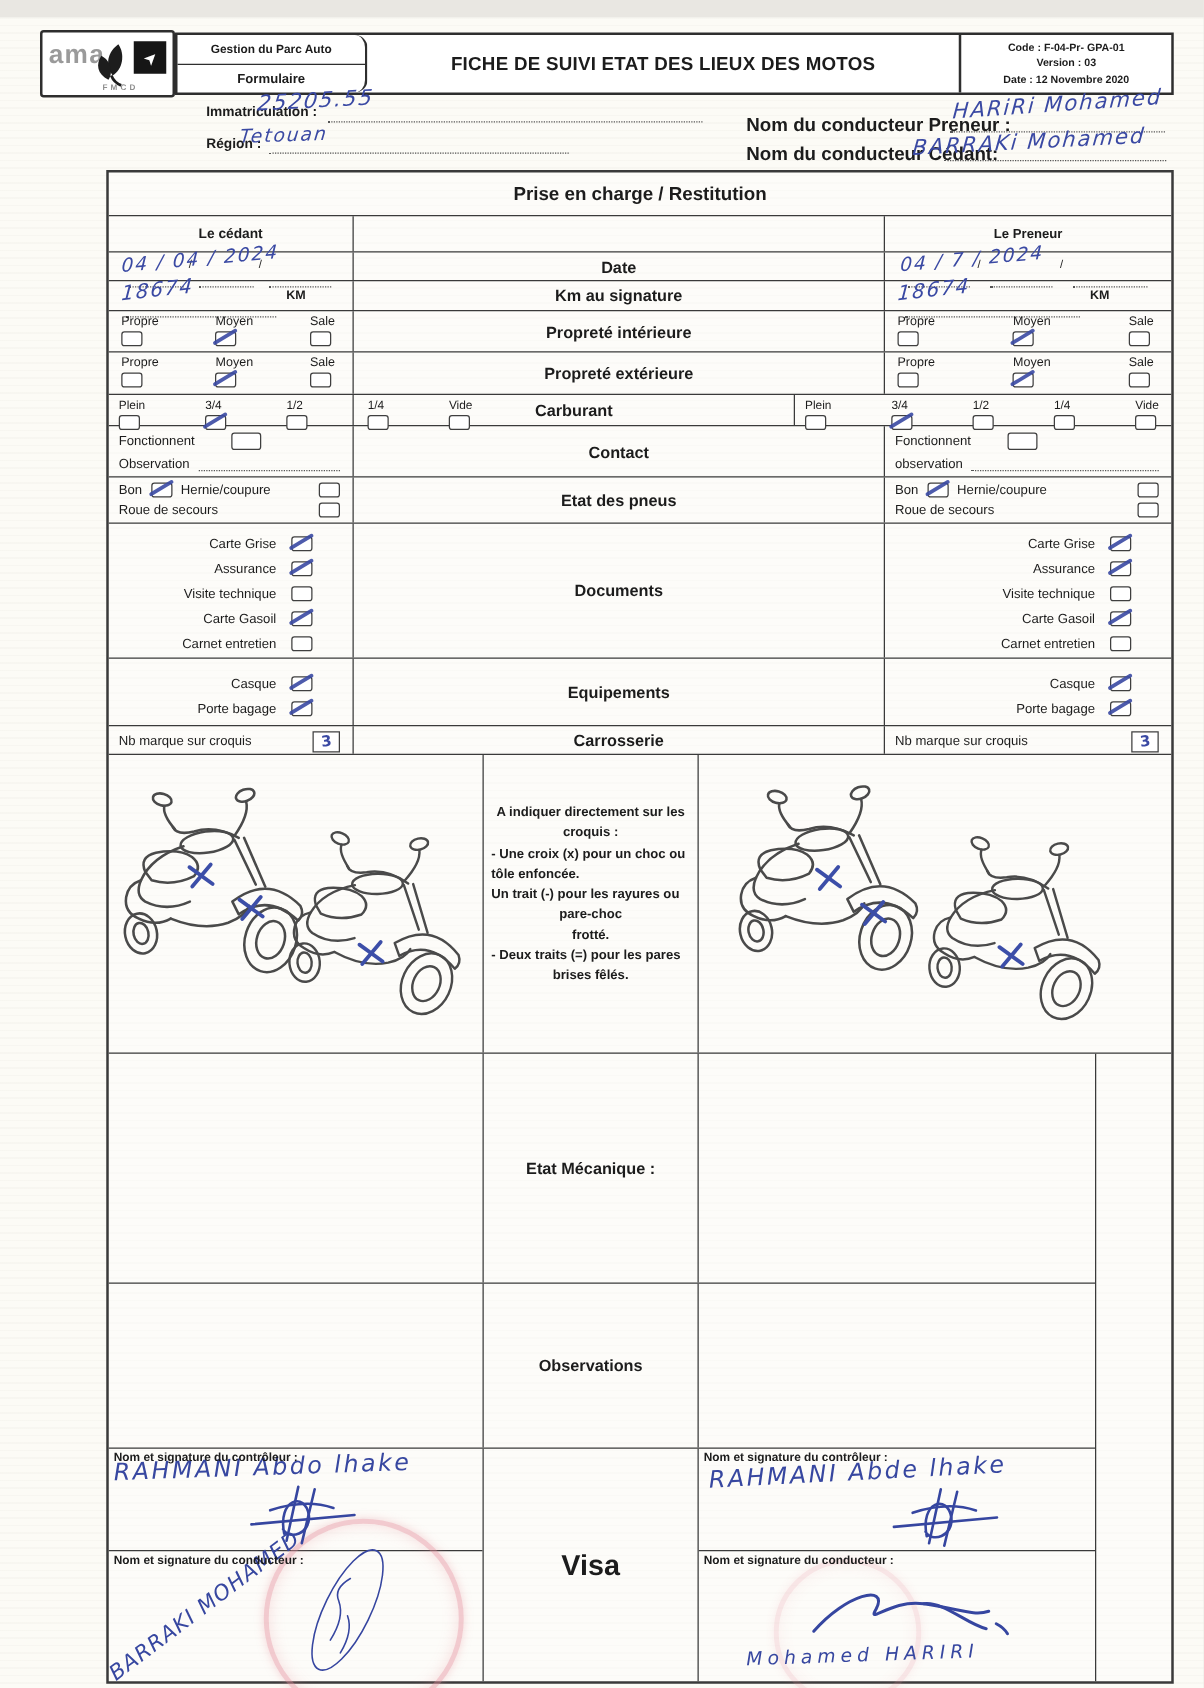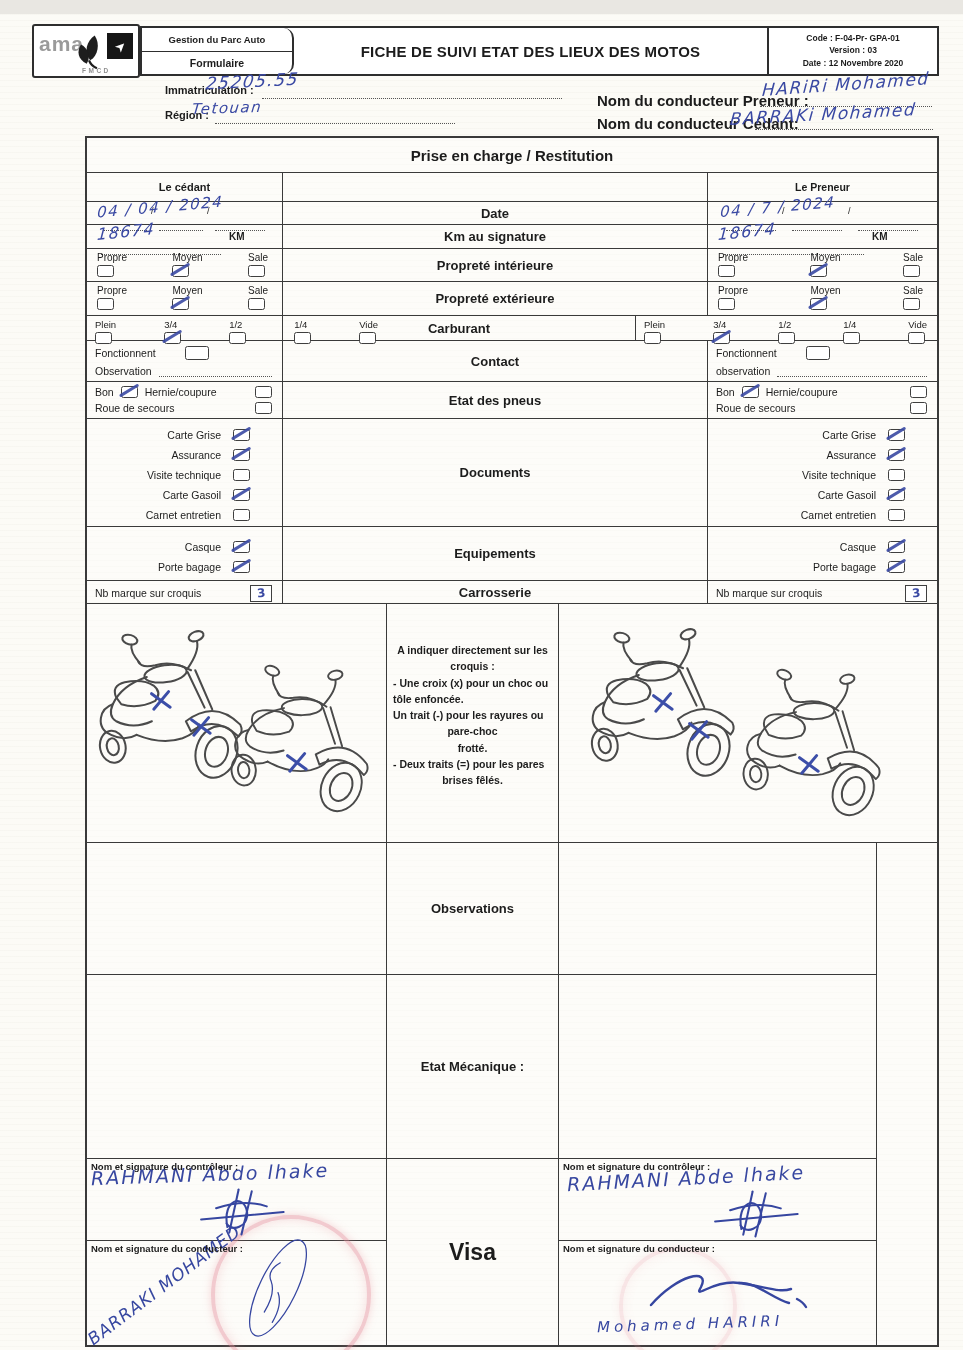--- a/index.html
+++ b/index.html
@@ -500,29 +500,29 @@
           </svg>
         <span class="xmark" style="left:92px;top:86px"></span>
         <span class="xmark" style="left:128px;top:114px"></span>
         <span class="xmark" style="left:238px;top:148px"></span>
       </div>
     </div>
 
     <div class="lowerwrap">
       <div class="lw-left">
 
+        <div class="row" style="height:184px">
+          <div class="cell dL"></div>
+          <div class="cell dM mid">Etat Mécanique  :</div>
+          <div class="cell dR"></div>
+        </div>
+
         <div class="row" style="height:132px">
           <div class="cell dL"></div>
           <div class="cell dM mid">Observations</div>
-          <div class="cell dR"></div>
-        </div>
-
-        <div class="row" style="height:184px">
-          <div class="cell dL"></div>
-          <div class="cell dM mid">Etat Mécanique  :</div>
           <div class="cell dR"></div>
         </div>
 
         <div class="row" style="height:186px;border-bottom:none">
 
           <div class="cell dL" style="display:flex;flex-direction:column">
             <div class="cell" style="height:82px;border-bottom:1.5px solid #3a3a3a;overflow:visible">
               <span class="siglabel">Nom et signature du contrôleur :</span>
               <span class="hwname" style="left:4px;top:4px;font-size:19px;letter-spacing:2px;transform:rotate(-2deg)">RAHMANI Abdo lhake</span>
               <svg class="sig" style="left:86px;top:22px" width="150" height="62" viewBox="0 0 160 64">

